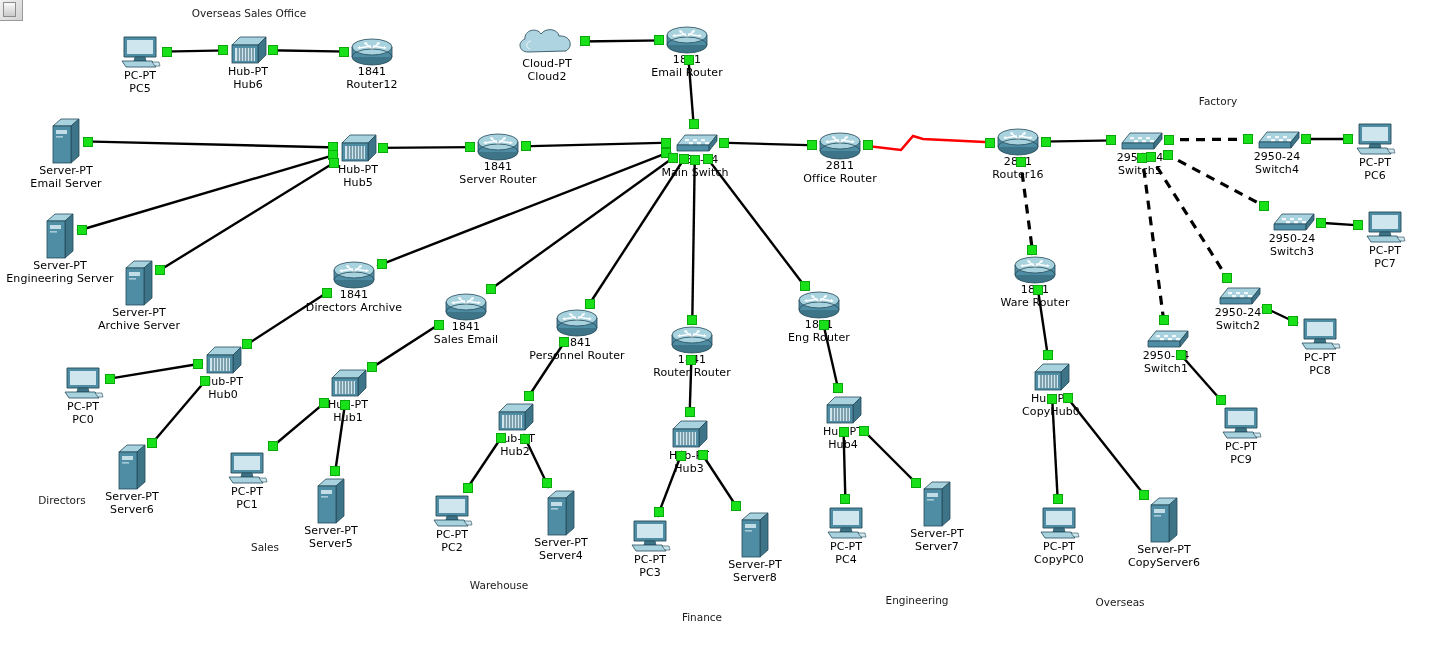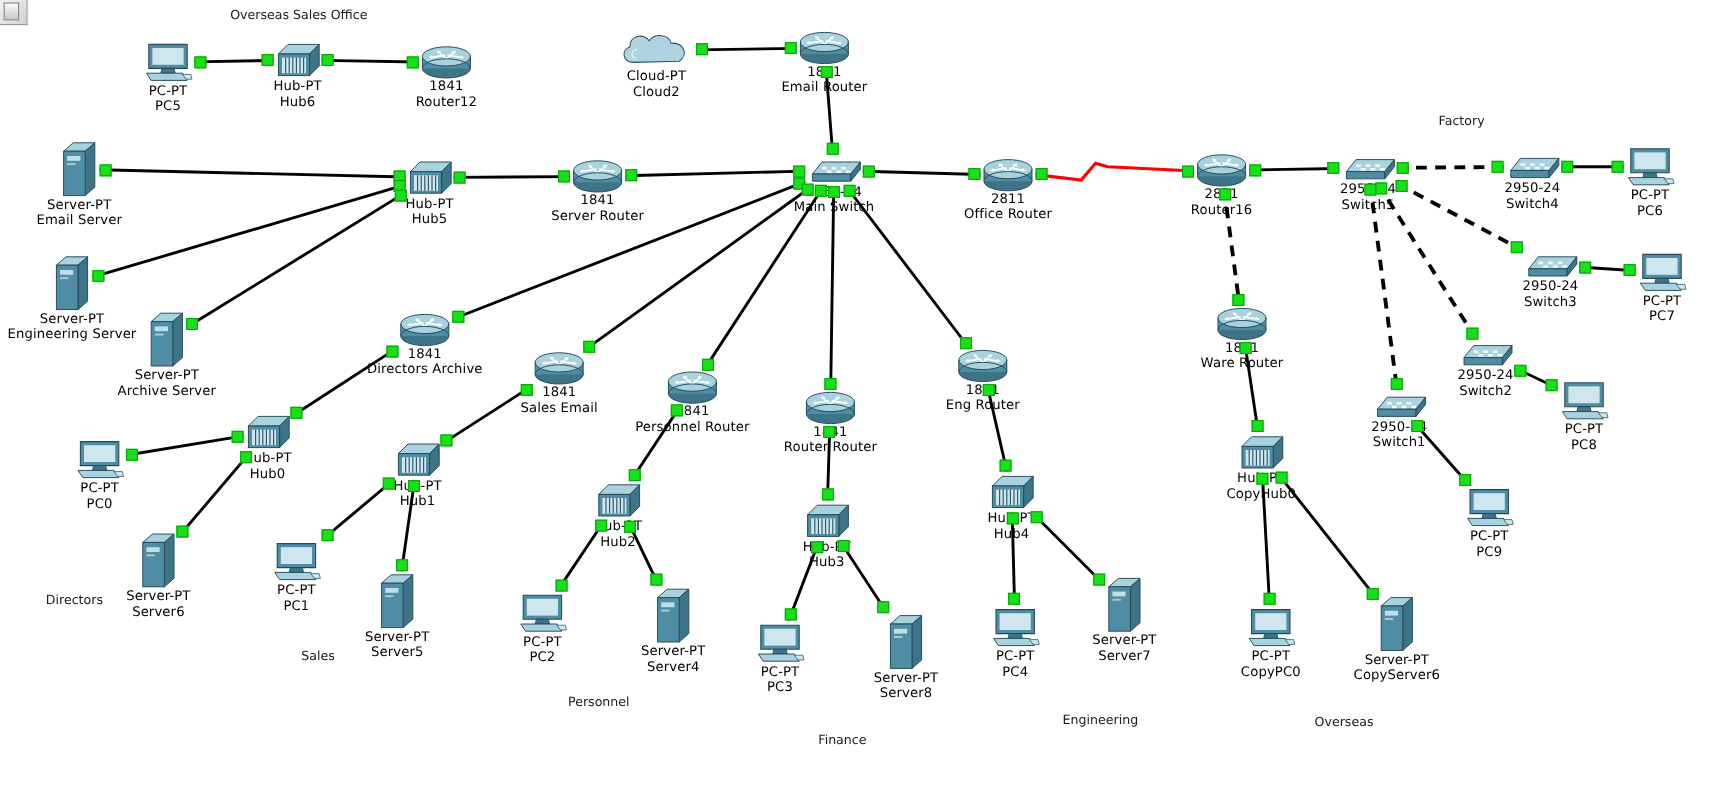--- a/index.html
+++ b/index.html
@@ -946,21 +946,21 @@
           <span class="l1">Server-PT</span>
           <span class="l2">Server7</span>
         </div>
       </div>
     </div>
   <div id="zonelabels">
       <div class="zone-label" style="left: 249px; top: 13px;">Overseas Sales Office</div>
       <div class="zone-label" style="left: 1218px; top: 101px;">Factory</div>
       <div class="zone-label" style="left: 62px; top: 500px;">Directors</div>
       <div class="zone-label" style="left: 265px; top: 547px;">Sales</div>
-      <div class="zone-label" style="left: 499px; top: 585px;">Personnel</div>
+      <div class="zone-label" style="left: 499px; top: 585px;">Warehouse</div>
       <div class="zone-label" style="left: 702px; top: 617px;">Finance</div>
       <div class="zone-label" style="left: 917px; top: 600px;">Engineering</div>
       <div class="zone-label" style="left: 1120px; top: 602px;">Overseas</div>
     </div>
   <div class="topleft-widget"></div>
 <div class="dot" style="left: 166.999px; top: 51.5px;"></div>
     <div class="dot" style="left: 223.001px; top: 50.4629px;"></div>
     <div class="dot" style="left: 272.999px; top: 50.4032px;"></div>
     <div class="dot" style="left: 344.001px; top: 51.5484px;"></div>
     <div class="dot" style="left: 584.999px; top: 41.4572px;"></div>

